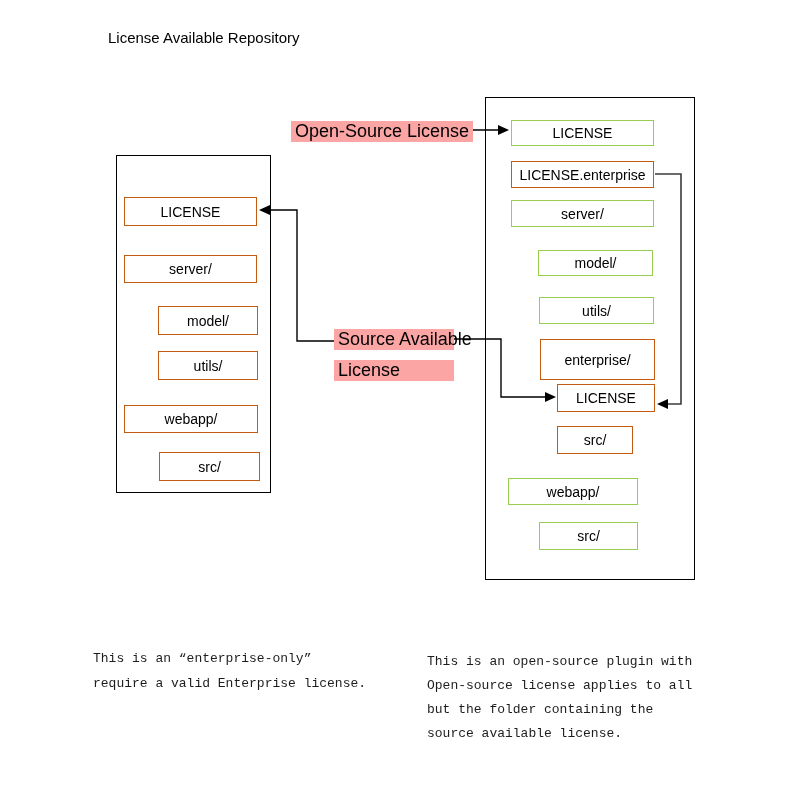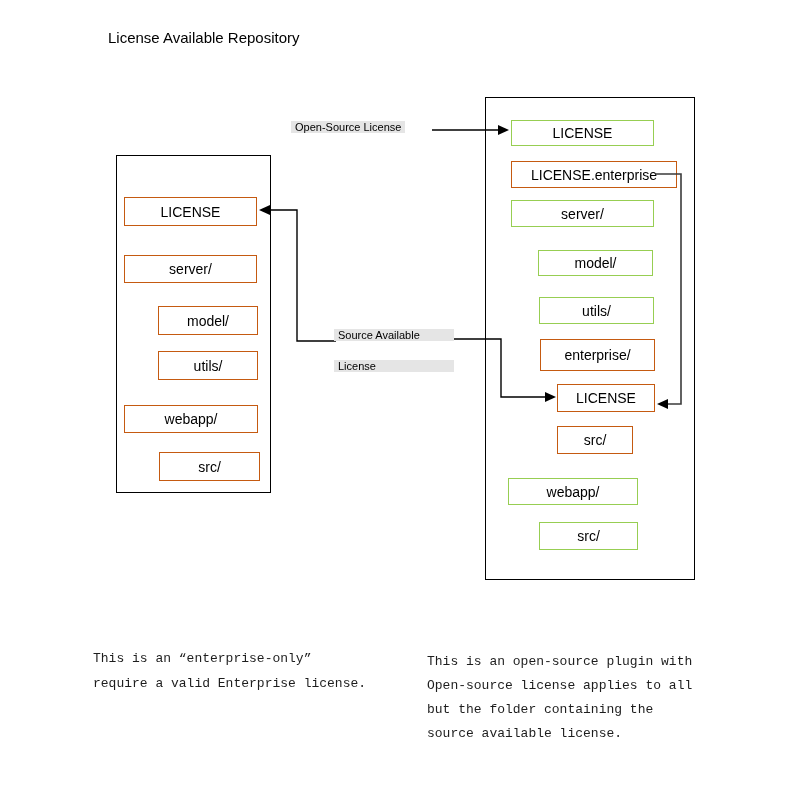--- a/index.html
+++ b/index.html
@@ -29,23 +29,23 @@
     align-items:center;
     justify-content:center;
     font-size:14px;
     white-space:nowrap;
     box-sizing:border-box;
   }
   .fbox.orange{border-color:#c55a11;}
   .fbox.green{border-color:#97ce52;}
   .edge-label{
     position:absolute;
-    font-size:11px;
+    font-size:18px;
     white-space:nowrap;
-    background:#e5e5e5;
+    background:#fca5a5;
     padding:0 4px;
   }
   .edge-label.centered{text-align:left;}
   svg.connectors{
     position:absolute;
     left:0;top:0;
     pointer-events:none;
   }
   .para{
     position:absolute;
@@ -67,25 +67,25 @@
   <div class="repo-box" style="left:116px;top:155px;width:153px;height:336px;"></div>
   <div class="fbox orange" style="left:124px;top:197px;width:133px;height:29px;">LICENSE</div>
   <div class="fbox orange" style="left:124px;top:255px;width:133px;height:28px;">server/</div>
   <div class="fbox orange" style="left:158px;top:306px;width:100px;height:29px;">model/</div>
   <div class="fbox orange" style="left:158px;top:351px;width:100px;height:29px;">utils/</div>
   <div class="fbox orange" style="left:124px;top:405px;width:134px;height:28px;">webapp/</div>
   <div class="fbox orange" style="left:159px;top:452px;width:101px;height:29px;">src/</div>
 
   <div class="repo-box" style="left:485px;top:97px;width:208px;height:481px;"></div>
   <div class="fbox green" style="left:511px;top:120px;width:143px;height:26px;">LICENSE</div>
-  <div class="fbox orange" style="left:511px;top:161px;width:166px;height:27px;">LICENSE.enterprise</div>
+  <div class="fbox orange" style="left:511px;top:161px;width:143px;height:27px;">LICENSE.enterprise</div>
   <div class="fbox green" style="left:511px;top:200px;width:143px;height:27px;">server/</div>
   <div class="fbox green" style="left:538px;top:250px;width:115px;height:26px;">model/</div>
   <div class="fbox green" style="left:539px;top:297px;width:115px;height:27px;">utils/</div>
-  <div class="fbox orange" style="left:540px;top:339px;width:115px;height:32px;">enterprise/</div>
+  <div class="fbox orange" style="left:540px;top:339px;width:115px;height:41px;">enterprise/</div>
   <div class="fbox orange" style="left:557px;top:384px;width:98px;height:28px;">LICENSE</div>
   <div class="fbox orange" style="left:557px;top:426px;width:76px;height:28px;">src/</div>
   <div class="fbox green" style="left:508px;top:478px;width:130px;height:27px;">webapp/</div>
   <div class="fbox green" style="left:539px;top:522px;width:99px;height:28px;">src/</div>
 
   <svg class="connectors" width="788" height="801" viewBox="0 0 788 801">
 
     <path d="M432,130 H499" stroke="#000" stroke-width="1.4" fill="none"></path>
     <polygon points="509,130 498,125 498,135" fill="#000"></polygon>
 

